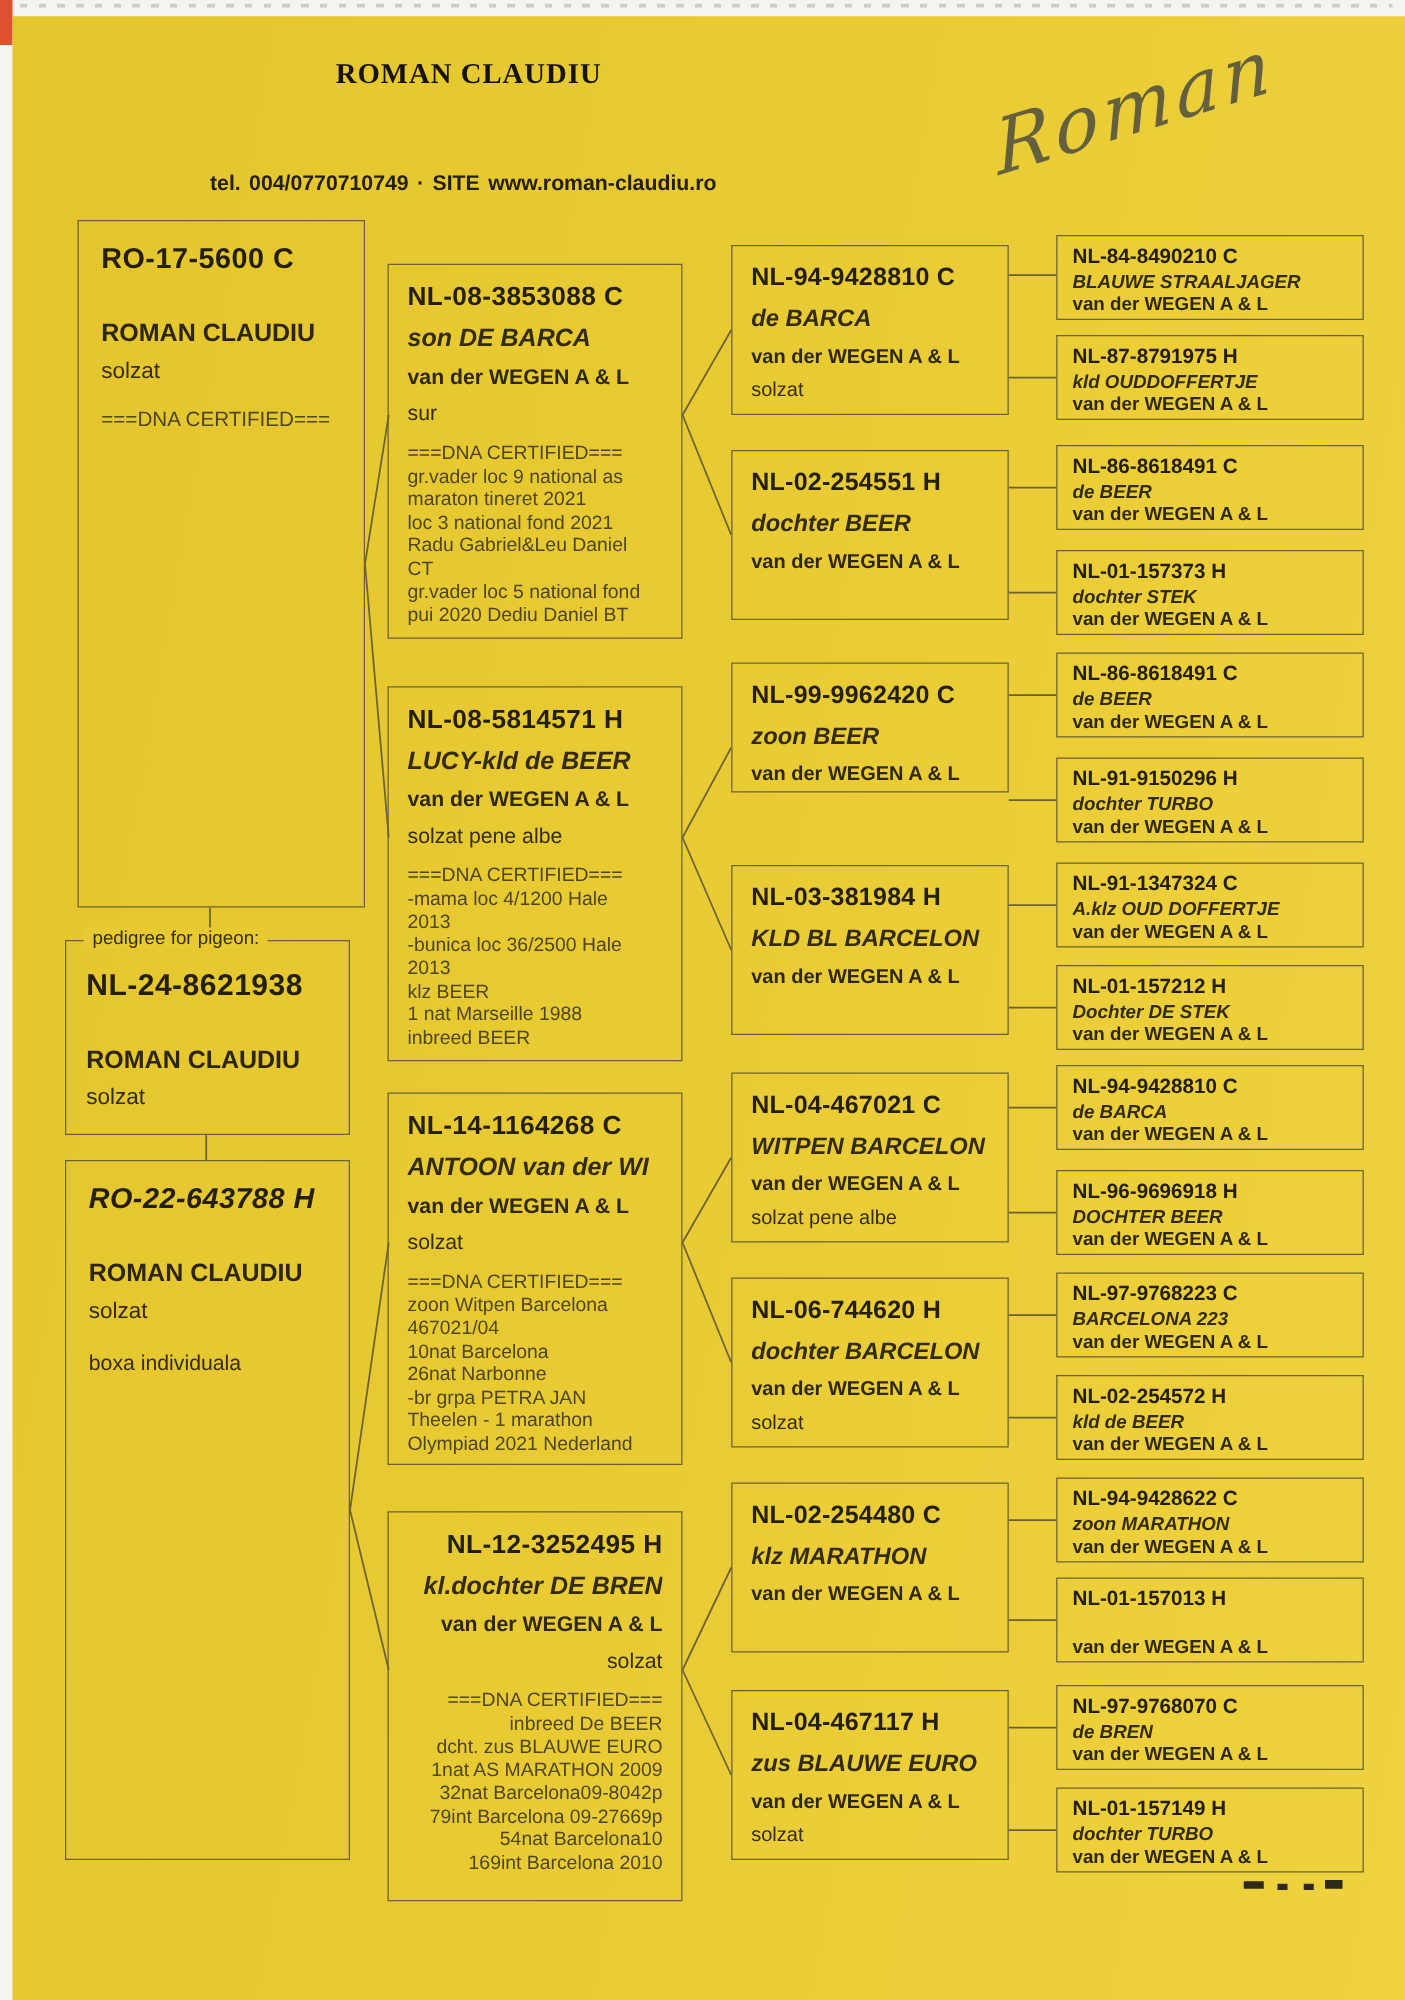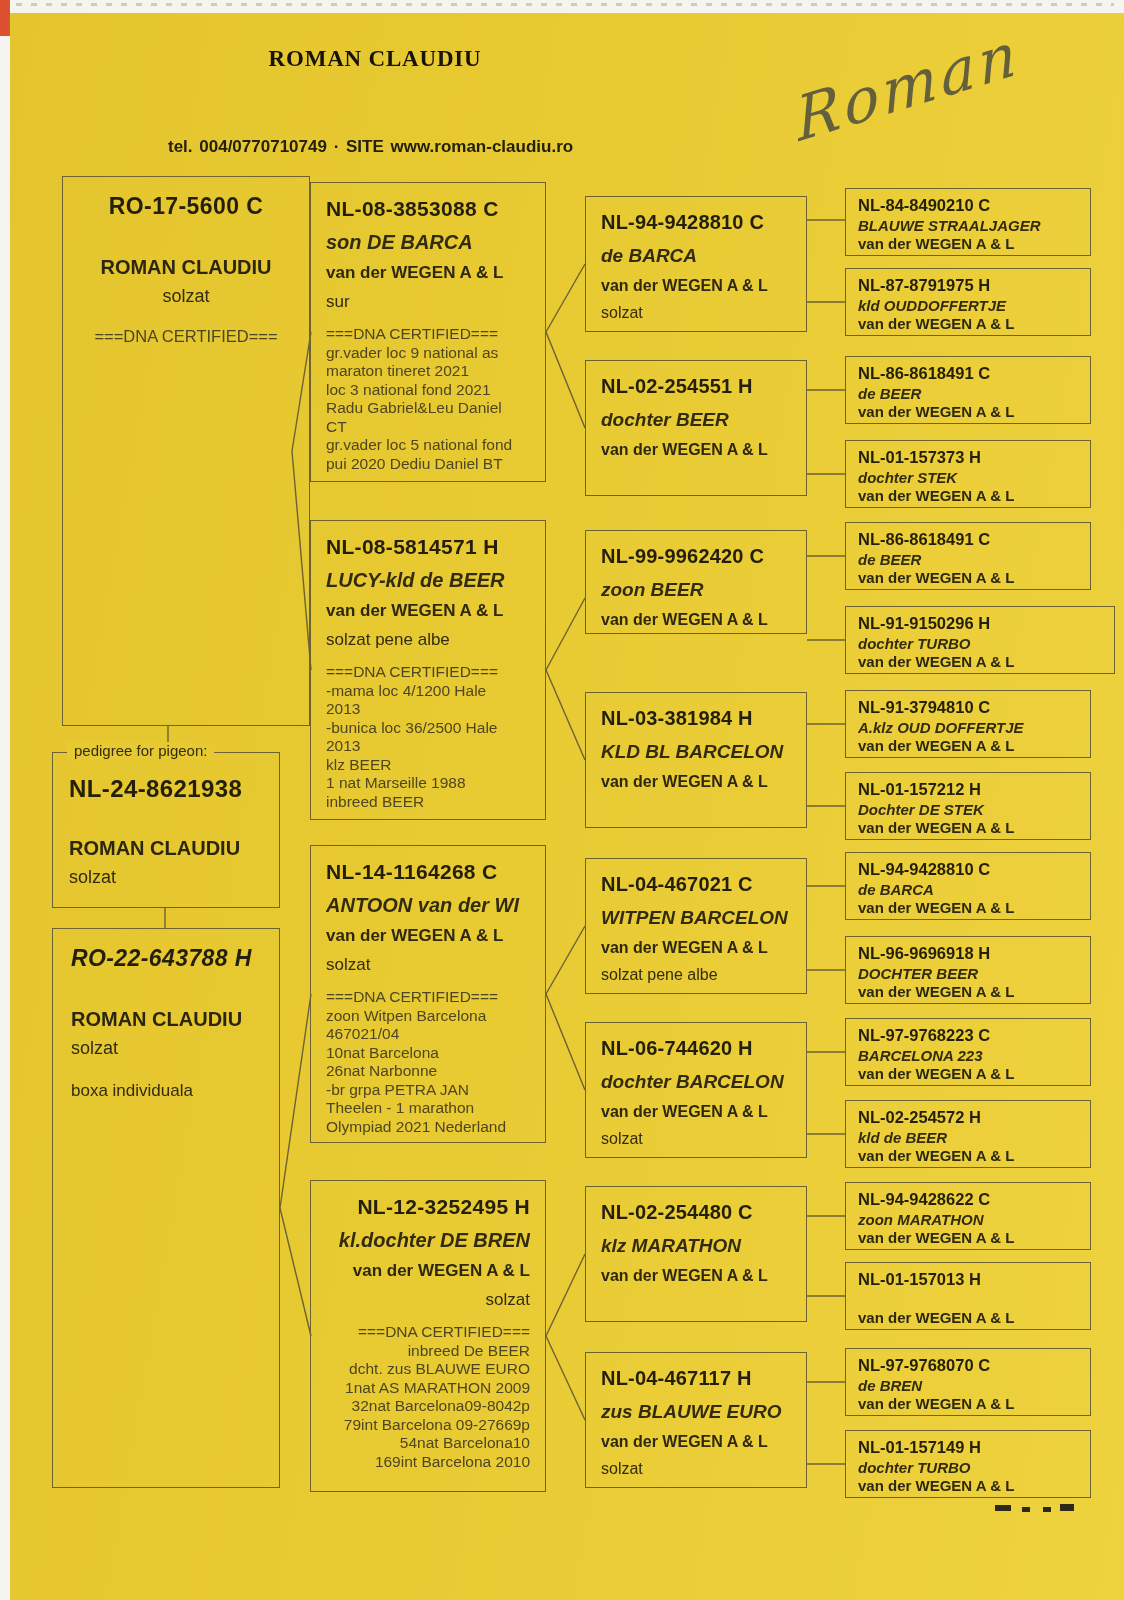--- a/index.html
+++ b/index.html
@@ -32,21 +32,21 @@
   .ring-xl{font-size:23px;font-weight:bold;color:#241f0a;letter-spacing:.4px;margin-bottom:36px;}
   .owner{font-size:20px;font-weight:bold;margin-bottom:7px;color:#2c2610;}
   .plain{font-size:18px;margin-bottom:20px;}
   .dna-sm{font-size:16.5px;color:#4e4620;}
   .note{font-size:17px;margin-top:22px;}
   .subject-box{padding:16px 16px;}
   .legend{position:absolute;top:-11px;left:14px;background:#e7c932;padding:0 7px;
     font-size:15px;color:#332d12;}
   .ring-subject{font-size:24px;font-weight:bold;color:#241f0a;margin-top:6px;margin-bottom:34px;letter-spacing:.4px;}
   
-  .g2{padding:14px 15px;}
+  .g2{padding:14px 15px;margin-top:29px;}
   .g2 .ring{font-size:21px;font-weight:bold;color:#241f0a;margin-bottom:10px;letter-spacing:.3px;}
   .g2 .name{font-size:20px;font-weight:bold;font-style:italic;margin-bottom:9px;white-space:nowrap;overflow:hidden;color:#332b0e;}
   .g2 .fancier{font-size:17px;font-weight:bold;margin-bottom:9px;color:#2e2810;}
   .g2 .colorline{font-size:17px;margin-bottom:13px;}
   .dna{font-size:15.5px;line-height:18.5px;white-space:pre-line;color:#4e4620;}
   
   .g3{padding:14px 15px;}
   .g3 .ring{font-size:20px;font-weight:bold;color:#241f0a;margin-bottom:11px;letter-spacing:.2px;}
   .g3 .name{font-size:19px;font-weight:bold;font-style:italic;margin-bottom:10px;white-space:nowrap;overflow:hidden;color:#332b0e;}
   .g3 .fancier{font-size:16px;font-weight:bold;margin-bottom:9px;color:#2e2810;}
@@ -99,21 +99,21 @@
       <line x1="807" y1="970" x2="845" y2="970"></line>
       <line x1="807" y1="1052" x2="845" y2="1052"></line>
       <line x1="807" y1="1134" x2="845" y2="1134"></line>
       <line x1="807" y1="1216" x2="845" y2="1216"></line>
       <line x1="807" y1="1296" x2="845" y2="1296"></line>
       <line x1="807" y1="1382" x2="845" y2="1382"></line>
       <line x1="807" y1="1464" x2="845" y2="1464"></line>
     </g>
   </svg>
 
-  <div class="box c1" style="left:62px;top:176px;width:248px;height:550px;text-align:center;">
+  <div class="box c1" style="left:62px;top:176px;width:230px;height:550px;">
     <div class="ring-xl">RO-17-5600 C</div>
     <div class="owner">ROMAN CLAUDIU</div>
     <div class="plain">solzat</div>
     <div class="dna-sm">===DNA CERTIFIED===</div>
   </div>
 
   <div class="box subject-box" style="left:52px;top:752px;width:228px;height:156px;">
     <div class="legend">pedigree for pigeon:</div>
     <div class="ring-subject">NL-24-8621938</div>
     <div class="owner">ROMAN CLAUDIU</div>
@@ -247,27 +247,27 @@
   <div class="box g4" style="left:845px;top:440px;width:246px;height:68px;">
     <div class="ring">NL-01-157373 H</div>
     <div class="name">dochter STEK</div>
     <div class="fancier">van der WEGEN A &amp; L</div>
   </div>
   <div class="box g4" style="left:845px;top:522px;width:246px;height:68px;">
     <div class="ring">NL-86-8618491 C</div>
     <div class="name">de BEER</div>
     <div class="fancier">van der WEGEN A &amp; L</div>
   </div>
-  <div class="box g4" style="left:845px;top:606px;width:270px;height:68px;">
+  <div class="box g4" style="left:845px;top:606px;width:246px;height:68px;">
     <div class="ring">NL-91-9150296 H</div>
     <div class="name">dochter TURBO</div>
     <div class="fancier">van der WEGEN A &amp; L</div>
   </div>
   <div class="box g4" style="left:845px;top:690px;width:246px;height:68px;">
-    <div class="ring">NL-91-3794810 C</div>
+    <div class="ring">NL-91-1347324 C</div>
     <div class="name">A.klz OUD DOFFERTJE</div>
     <div class="fancier">van der WEGEN A &amp; L</div>
   </div>
   <div class="box g4" style="left:845px;top:772px;width:246px;height:68px;">
     <div class="ring">NL-01-157212 H</div>
     <div class="name">Dochter DE STEK</div>
     <div class="fancier">van der WEGEN A &amp; L</div>
   </div>
   <div class="box g4" style="left:845px;top:852px;width:246px;height:68px;">
     <div class="ring">NL-94-9428810 C</div>

